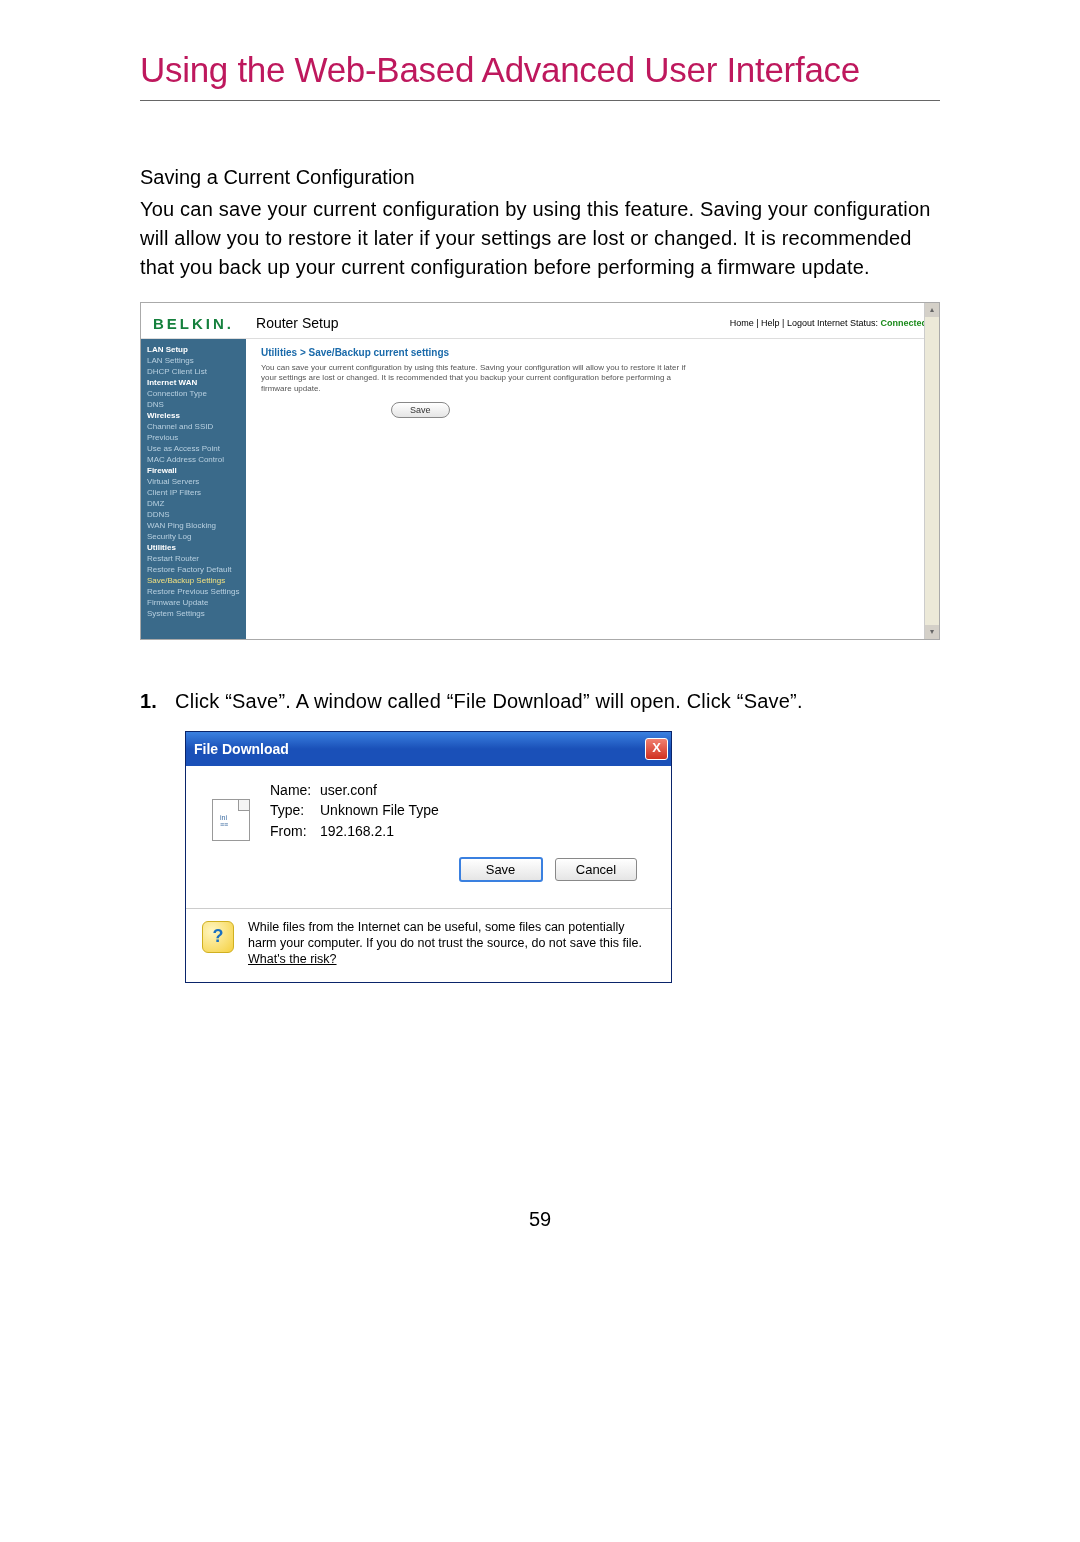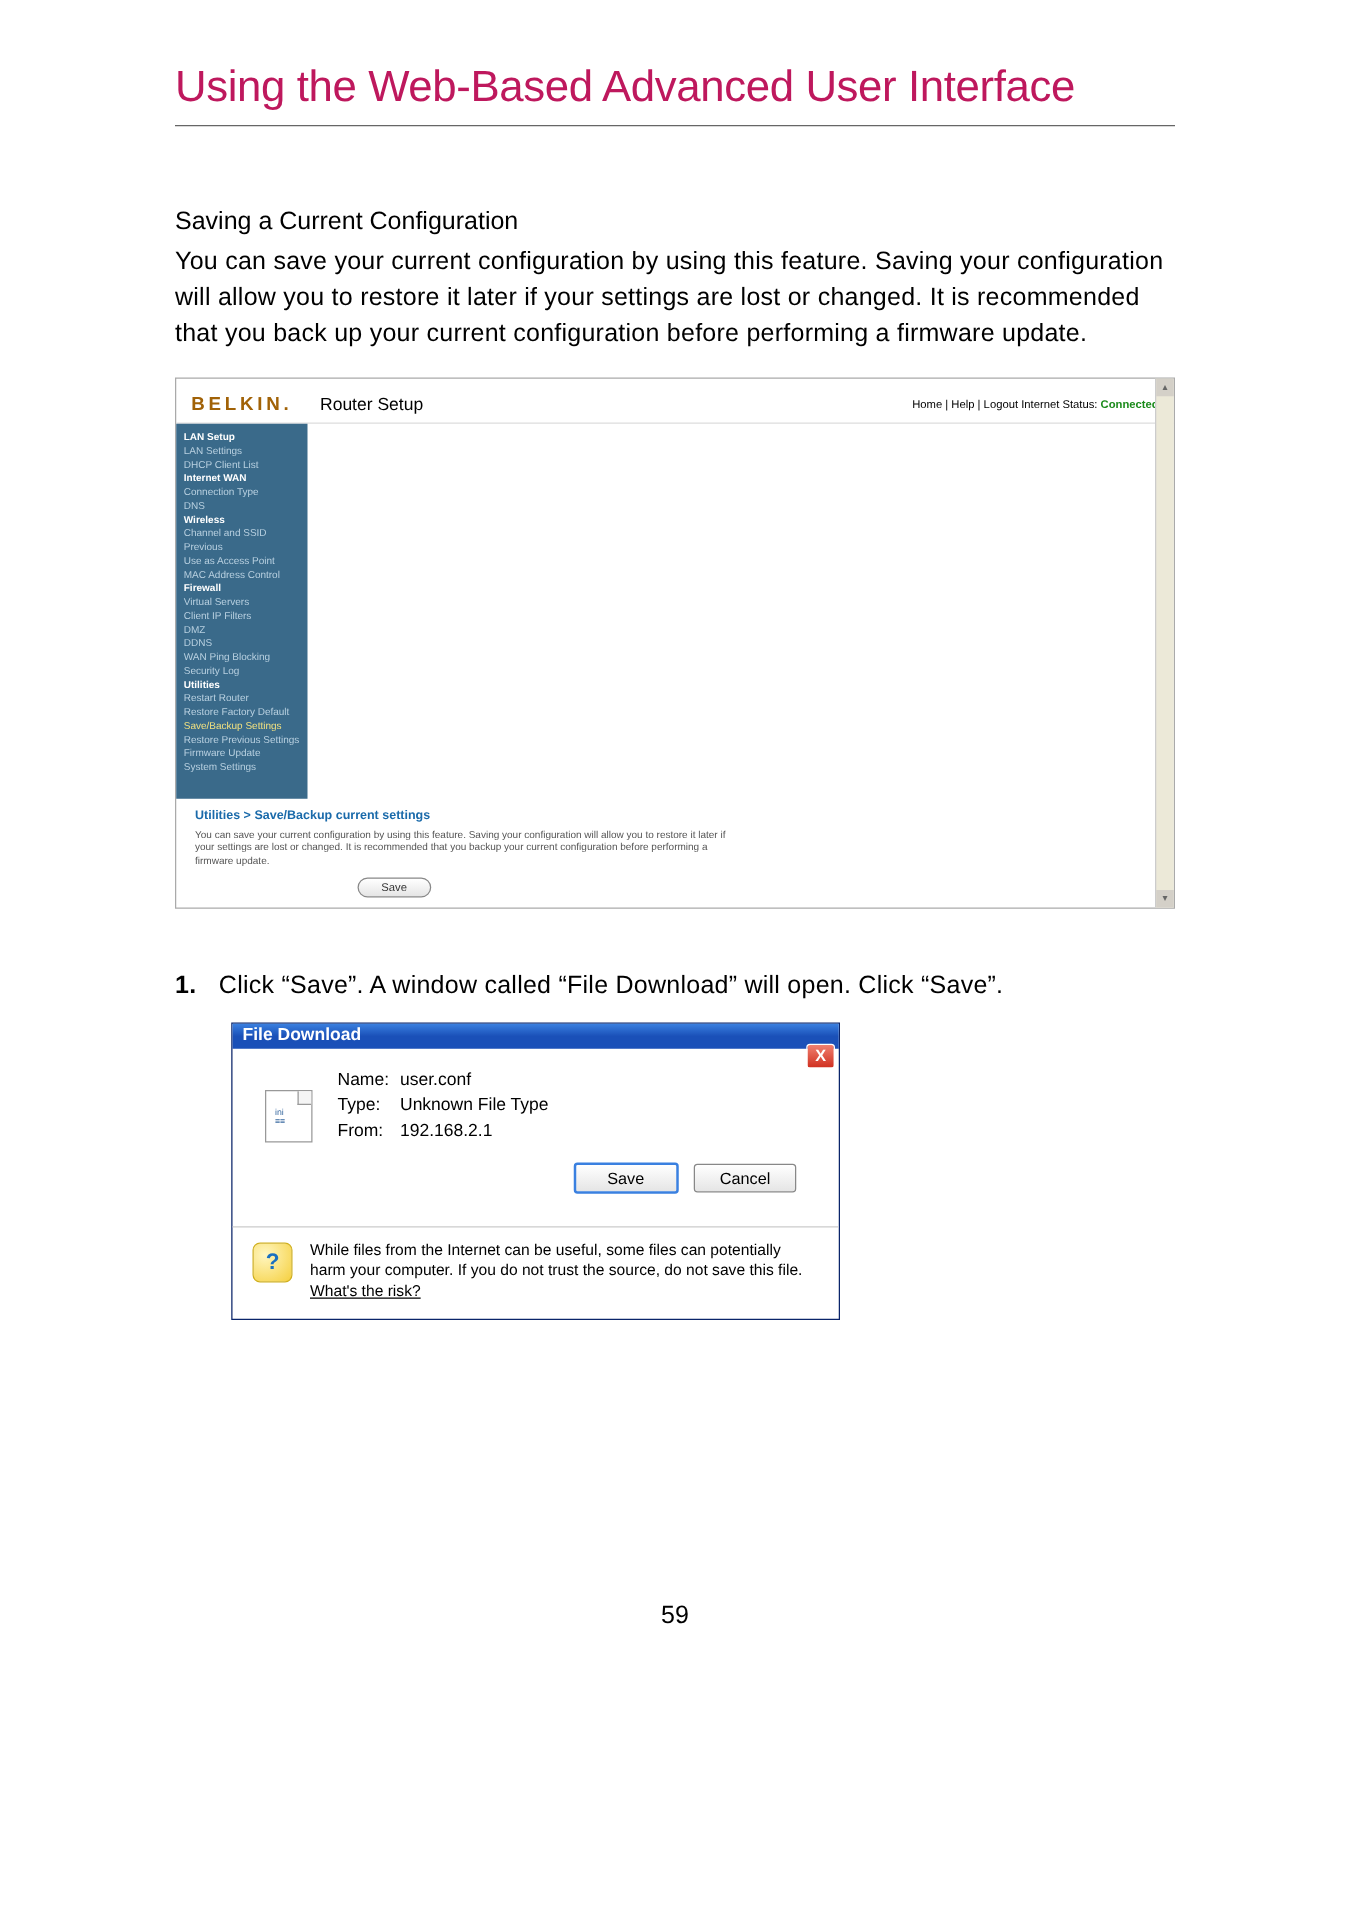--- a/index.html
+++ b/index.html
@@ -50,21 +50,21 @@
     align-items: center;
     padding: 8px 12px 3px 12px;
     height: 36px;
     box-sizing: border-box;
     border-bottom: 1px solid #ddd;
   }
   .router-brand {
     font-size: 15px;
     font-weight: bold;
     letter-spacing: 3px;
-    color: #a16207;
+    color: #15803d;
   }
   .router-brand-dot {
     letter-spacing: 0;
   }
   .router-subtitle {
     font-size: 14px;
     font-weight: normal;
     color: #000;
     margin-left: 25px;
   }
@@ -73,21 +73,20 @@
     font-size: 9px;
     color: #000;
   }
   .router-status .conn {
     color: #1a8a1a;
     font-weight: bold;
   }
   .router-body {
     display: flex;
     min-height: 295px;
-    flex-direction: column;
   }
   .router-sidebar {
     width: 105px;
     background: #3a6a8a;
     color: #b8d0e0;
     font-size: 8px;
     padding: 5px 0 20px 0;
   }
   .sb-item {
     padding: 1px 6px;
@@ -153,26 +152,25 @@
   .dialog-wrap {
     margin-left: 45px;
   }
   .dialog {
     width: 485px;
     border: 1px solid #0a246a;
     background: #fff;
     font-family: Tahoma, Arial, sans-serif;
   }
   .dlg-titlebar {
-    height: 20px;
+    height: 34px;
     background: linear-gradient(#3a80e0, #1a50b8 50%, #1a50b8);
     display: flex;
-    align-items: flex-start;
+    align-items: center;
     padding: 0 3px 0 8px;
-    flex-direction: column;
   }
   .dlg-title {
     color: #fff;
     font-size: 14px;
     font-weight: bold;
   }
   .dlg-close {
     margin-left: auto;
     width: 21px; height: 20px;
     background: linear-gradient(#f08070, #d03020);

